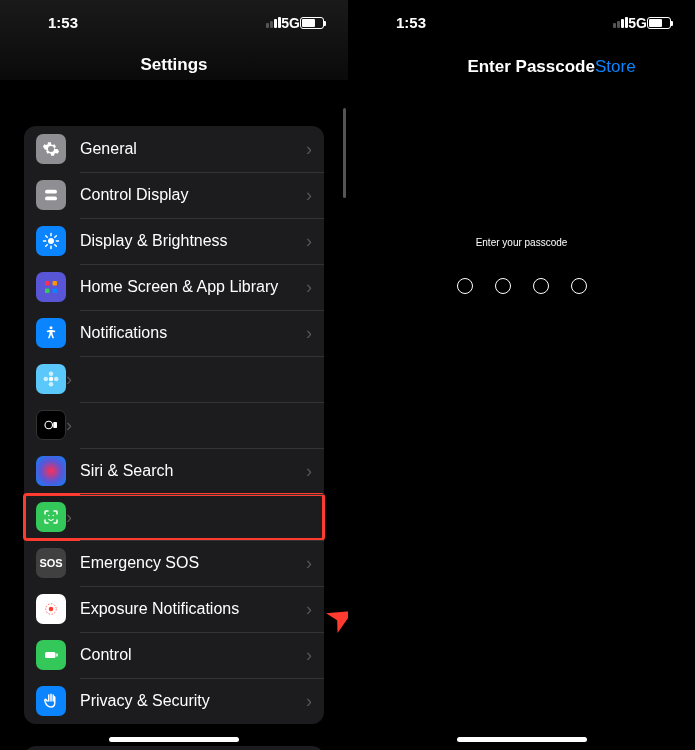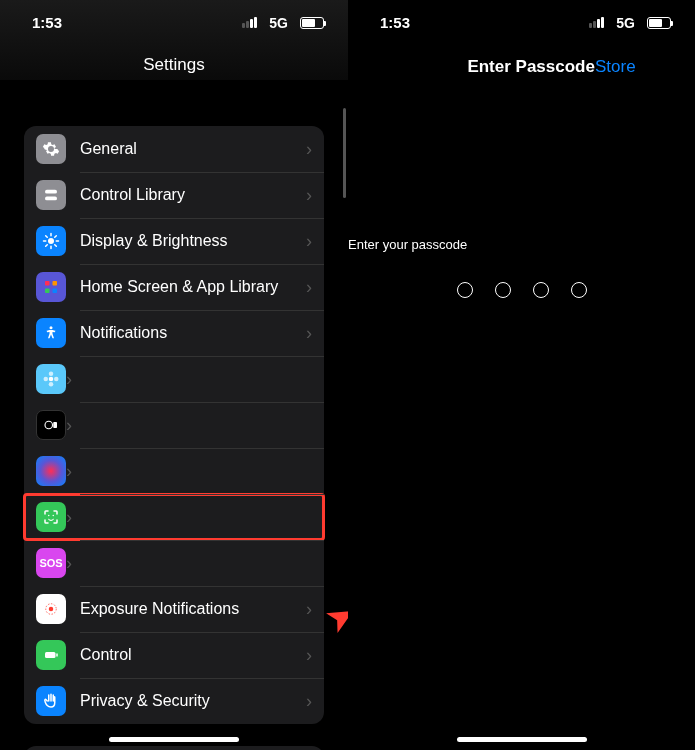--- a/index.html
+++ b/index.html
@@ -15,37 +15,37 @@
       position: relative;
       background: #000;
       overflow: hidden;
     }
     .phone-left { width: 348px; height: 750px; background: linear-gradient(#1a1a1a,#0a0a0a 80px,#000 80px);}
     .phone-right { width: 347px; height: 750px; background: #000; }
     .status-bar {
       display: flex;
       justify-content: space-between;
       align-items: center;
-      padding: 14px 24px 6px 32px;
+      padding: 14px 24px 6px 48px;
       color: #fff;
       font-size: 15px;
       font-weight: 600;
     }
-    .status-right { display:flex; align-items:center; gap:12px; font-size:14px;}
+    .status-right { display:flex; align-items:center; gap:0; font-size:14px;}
     .signal { display:inline-flex; align-items:flex-end; gap:1px;}
     .signal span{display:inline-block;width:3px;background:#fff;border-radius:1px;}
     .signal span:nth-child(1){height:5px;background:#555;}
     .signal span:nth-child(2){height:7px;background:#555;}
     .signal span:nth-child(3){height:9px;}
     .signal span:nth-child(4){height:11px;}
     .battery{display:inline-block;width:24px;height:12px;border:1px solid #fff;border-radius:3px;position:relative;}
     .battery::before{content:'';position:absolute;left:1px;top:1px;bottom:1px;width:60%;background:#fff;border-radius:1px;}
     .battery::after{content:'';position:absolute;right:-3px;top:3px;width:2px;height:5px;background:#fff;border-radius:0 1px 1px 0;}
     .page-title {
-      text-align:center; color:#fff; font-size:17px; font-weight:400; padding:18px 0 14px 0;
+      text-align:center; color:#fff; font-size:17px; font-weight:700; padding:18px 0 14px 0;
     }
     .content { padding: 0 24px; height: calc(100% - 100px); overflow:hidden; position:relative;margin-top:37px;}
     .group {
       background:#1c1c1e; border-radius:12px; margin-bottom:22px;
     }
     .row {
       display:flex; align-items:center; padding:8px 12px; position:relative;
     }
     .row + .row::before {
       content:''; position:absolute; left:56px; right:0; top:0; height:1px; background:#333;
@@ -56,39 +56,39 @@
     .row-label { color:#fff; font-size:16px; margin-left:14px; flex:1;}
     .chevron { color:#555; font-size:18px; }
     .highlighted { outline:3px solid #ff3b30; outline-offset:-2px; border-radius:3px;}
     .arrow-annotation{
       position:absolute; right:-8px; top:470px; color:#ff3b30; font-size:36px; transform:rotate(-30deg); pointer-events:none;
     }
     
     .passcode-header{ display:flex; align-items:center; justify-content:center; padding:20px 18px; color:#fff; font-size:17px; font-weight:600;}
     .passcode-header .spacer{width:60px;}
     .cancel{color:#0a84ff; font-weight:400;}
-    .passcode-body{ text-align:left; margin-top:140px; color:#fff; font-size:13px;}
+    .passcode-body{ text-align:center; margin-top:140px; color:#fff; font-size:10px;}
     .dots{ display:flex; justify-content:center; gap:22px; margin-top:30px;}
     .dot{ width:16px; height:16px; border:1.5px solid #fff; border-radius:50%;}
     .home-indicator{
       position:absolute; bottom:8px; left:50%; transform:translateX(-50%);
       width:130px; height:5px; background:#fff; border-radius:3px;
     }
     .scrollbar{position:absolute;right:2px;top:108px;width:3px;height:90px;background:#555;border-radius:2px;}
     
     .ic-general{background:#8e8e93;}
     .ic-control{background:#8e8e93;}
     .ic-display{background:#0a84ff;}
     .ic-home{background:#5856d6;}
     .ic-access{background:#0a84ff;}
     .ic-wall{background:#5ac8fa;}
     .ic-standby{background:#000;border:1px solid #333;}
     .ic-siri{background:radial-gradient(circle,#ff2d55,#5856d6,#0a84ff);}
     .ic-face{background:#34c759;}
-    .ic-sos{background:#d946ef;}
+    .ic-sos{background:#404040;}
     .ic-exposure{background:#fff;}
     .ic-battery{background:#34c759;}
     .ic-privacy{background:#0a84ff;}
     .ic-appstore{background:#0a84ff;}
     .icon-box svg{width:18px;height:18px;fill:#fff;}
     .ic-exposure svg{fill:#ff3b30;}
     .sos-txt{color:#fff;font-weight:700;font-size:11px;}
   </style>
 </head>
 <body>
@@ -121,21 +121,21 @@
         <span class="row-label">General</span>
         <span class="chevron">›</span>
       </div>
       <div class="row">
         <span class="icon-box ic-control">
             <svg viewBox="0 0 24 24">
               <rect x="4" y="5" width="16" height="5" rx="2.5"></rect>
               <rect x="4" y="14" width="16" height="5" rx="2.5"></rect>
             </svg>
           </span>
-        <span class="row-label">Control Library</span>
+        <span class="row-label">Control Display</span>
         <span class="chevron">›</span>
       </div>
       <div class="row">
         <span class="icon-box ic-display">
             <svg viewBox="0 0 24 24">
               <circle cx="12" cy="12" r="4"></circle>
               <path d="M12 2v3M12 19v3M2 12h3M19 12h3M4.9 4.9l2.1 2.1M17 17l2.1 2.1M4.9 19.1L7 17M17 7l2.1-2.1" stroke="#fff" stroke-width="2" stroke-linecap="round"></path>
             </svg>
           </span>
         <span class="row-label">Display &amp; Brightness</span>
@@ -179,37 +179,39 @@
         <span class="icon-box ic-standby">
             <svg viewBox="0 0 24 24">
               <circle cx="9" cy="12" r="5" fill="none" stroke="#fff" stroke-width="1.5"></circle>
               <rect x="15" y="8" width="5" height="8" fill="#fff" rx="1"></rect>
             </svg>
           </span>
         <span class="chevron">›</span>
       </div>
       <div class="row">
         <span class="icon-box ic-siri"></span>
+        <span class="row-label">Siri &amp; Search</span>
         <span class="chevron">›</span>
       </div>
       <div class="row highlighted">
         <span class="icon-box ic-face">
             <svg viewBox="0 0 24 24">
               <path d="M4 8V5a1 1 0 011-1h3M20 8V5a1 1 0 00-1-1h-3M4 16v3a1 1 0 001 1h3M20 16v3a1 1 0 01-1 1h-3" fill="none" stroke="#fff" stroke-width="2" stroke-linecap="round"></path>
               <circle cx="9" cy="10" r="1"></circle>
               <circle cx="15" cy="10" r="1"></circle>
               <path d="M9 15s1 1.5 3 1.5 3-1.5 3-1.5" fill="none" stroke="#fff" stroke-width="1.5" stroke-linecap="round"></path>
             </svg>
           </span>
         <span class="chevron">›</span>
       </div>
       <div class="row">
         <span class="icon-box ic-sos">
             <span class="sos-txt">SOS</span>
           </span>
+        <span class="row-label">Emergency SOS</span>
         <span class="chevron">›</span>
       </div>
       <div class="row">
         <span class="icon-box ic-exposure">
             <svg viewBox="0 0 24 24">
               <circle cx="12" cy="12" r="3"></circle>
               <circle cx="12" cy="12" r="7" fill="none" stroke="#ff3b30" stroke-width="1" stroke-dasharray="2 2"></circle>
             </svg>
           </span>
         <span class="row-label">Exposure Notifications</span>

